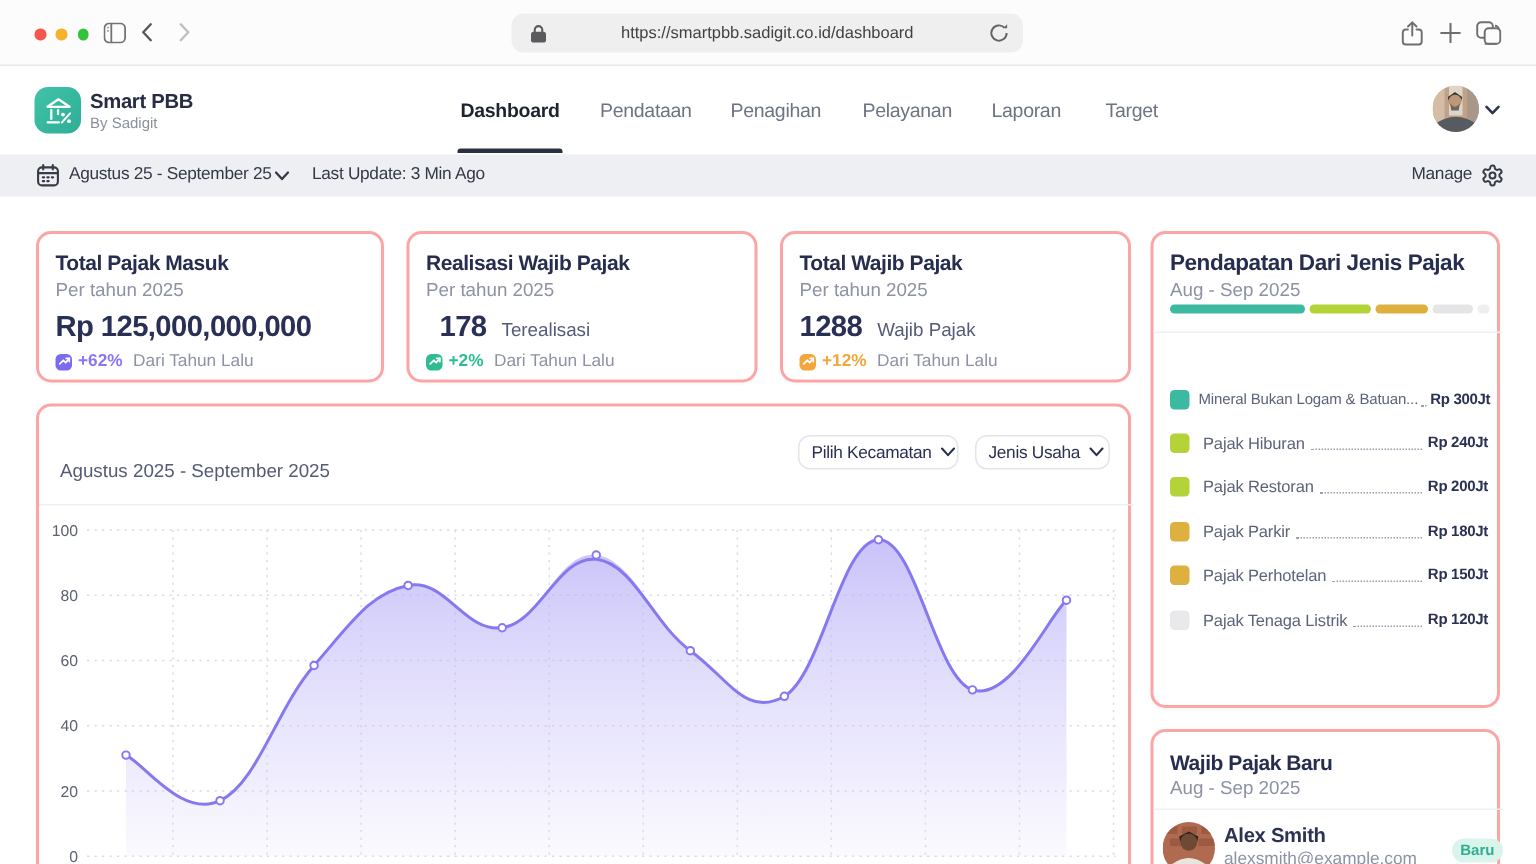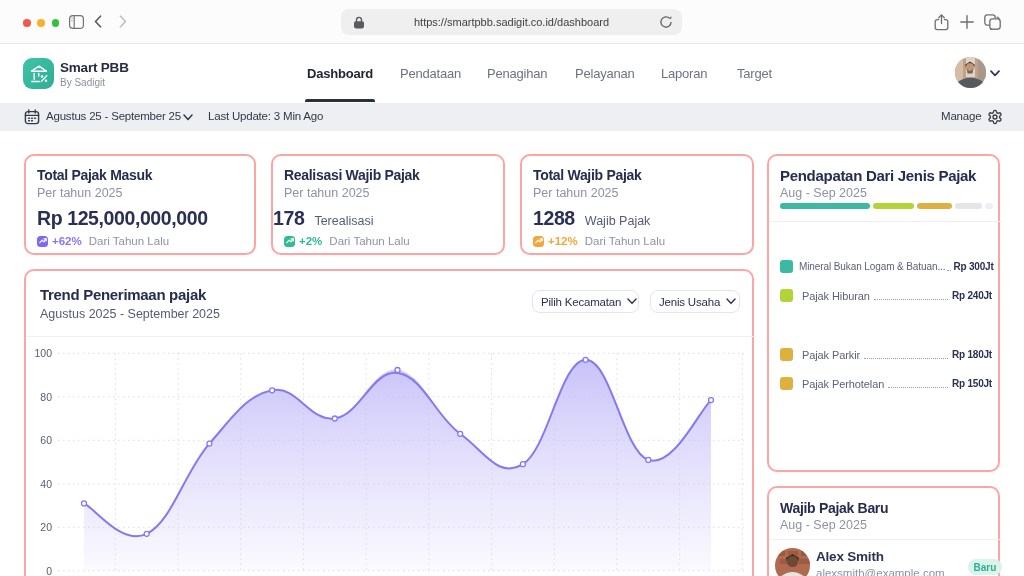--- a/index.html
+++ b/index.html
@@ -178,21 +178,21 @@
         </svg>
       </span>
     <span class="pct" style="color:#8a76f4;">+62%</span>
       <span class="dtl">Dari Tahun Lalu</span>
   </div>
 </div>
 
 <div class="card" style="left:271px;top:154px;width:234px;height:101px;">
   <div class="ct" style="position:absolute;left:11px;top:11px;">Realisasi Wajib Pajak</div>
   <div class="cs" style="position:absolute;left:11px;top:30px;">Per tahun 2025</div>
-  <div class="big" style="position:absolute;left:0;top:51px;">178&nbsp;&nbsp;<span style="font-size:12.5px;font-weight:normal;color:#555b76;letter-spacing:0;">Terealisasi</span></div>
+  <div class="big" style="position:absolute;left:20px;top:51px;">178&nbsp;&nbsp;<span style="font-size:12.5px;font-weight:normal;color:#555b76;letter-spacing:0;">Terealisasi</span></div>
   <div class="brow" style="top:79px;">
     <span class="bicon" style="background:#2ebd92;">
         <svg width="8" height="8" viewBox="0 0 10 10" fill="none" stroke="#fff" stroke-width="1.5" stroke-linecap="round" stroke-linejoin="round">
           <path d="M1 7 L4 4 L6 6 L9 2.4"></path>
           <path d="M6.4 2.4 H9 V5"></path>
         </svg>
       </span>
     <span class="pct" style="color:#2ebd92;">+2%</span>
       <span class="dtl">Dari Tahun Lalu</span>
   </div>
@@ -208,21 +208,20 @@
           <path d="M1 7 L4 4 L6 6 L9 2.4"></path>
           <path d="M6.4 2.4 H9 V5"></path>
         </svg>
       </span>
     <span class="pct" style="color:#f3a63b;">+12%</span>
       <span class="dtl">Dari Tahun Lalu</span>
   </div>
 </div>
 
 <div class="card" style="left:24px;top:269px;width:730px;height:330px;">
-  <div class="ct" style="position:absolute;left:14px;top:15px;font-size:15px;">Trend Penerimaan pajak</div>
   <div style="position:absolute;left:14px;top:36px;font-size:12.5px;color:#555b76;">Agustus 2025 - September 2025</div>
   <div class="drop" style="left:506px;width:107px;">Pilih Kecamatan <svg width="10" height="7" viewBox="0 0 10 7" fill="none" stroke="#2b3050" stroke-width="1.4" stroke-linecap="round" stroke-linejoin="round">
         <path d="M1 1 L5 5.4 L9 1"></path>
       </svg></div>
   <div class="drop" style="left:624px;width:90px;">Jenis Usaha <svg width="10" height="7" viewBox="0 0 10 7" fill="none" stroke="#2b3050" stroke-width="1.4" stroke-linecap="round" stroke-linejoin="round">
         <path d="M1 1 L5 5.4 L9 1"></path>
       </svg></div>
   <div style="position:absolute;left:0;top:65px;width:730px;height:1px;background:#eef0f4;"></div>
 </div>
 
@@ -292,31 +291,43 @@
       <span class="lname" style="font-size:10px;margin-left:6px;">Mineral Bukan Logam  &amp; Batuan...</span>
       <span class="lead" style="margin:0 2px;"></span>
       <span class="lval">Rp 300Jt</span>
     </div>
   <div class="lrow" style="top:133px;">
       <span class="sq" style="background:#b3d338;"></span>
       <span class="lname">Pajak Hiburan</span>
       <span class="lead"></span>
       <span class="lval">Rp 240Jt</span>
     </div>
+  <div class="lrow" style="top:162px;">
+      <span class="sq" style="background:#b3d338;"></span>
+      <span class="lname">Pajak Restoran</span>
+      <span class="lead"></span>
+      <span class="lval">Rp 200Jt</span>
+    </div>
   <div class="lrow" style="top:192px;">
       <span class="sq" style="background:#ddb040;"></span>
       <span class="lname">Pajak Parkir</span>
       <span class="lead"></span>
       <span class="lval">Rp 180Jt</span>
     </div>
   <div class="lrow" style="top:221px;">
       <span class="sq" style="background:#ddb040;"></span>
       <span class="lname">Pajak Perhotelan</span>
       <span class="lead"></span>
       <span class="lval">Rp 150Jt</span>
+    </div>
+  <div class="lrow" style="top:251px;">
+      <span class="sq" style="background:#e9e9eb;"></span>
+      <span class="lname">Pajak Tenaga Listrik</span>
+      <span class="lead"></span>
+      <span class="lval">Rp 120Jt</span>
     </div>
 </div>
 
 <div class="card" style="left:767px;top:486px;width:233px;height:113px;">
   <div class="ct" style="position:absolute;left:11px;top:12px;font-size:14px;">Wajib Pajak Baru</div>
   <div class="cs" style="position:absolute;left:11px;top:30px;">Aug - Sep 2025</div>
   <div style="position:absolute;left:0;top:51px;width:233px;height:1px;background:#eef0f4;"></div>
   <div style="position:absolute;left:6px;top:60px;width:35px;height:35px;border-radius:50%;overflow:hidden;">
     <svg width="35" height="35" viewBox="0 0 35 35">
       <rect width="35" height="35" fill="#b06a4f"></rect>

